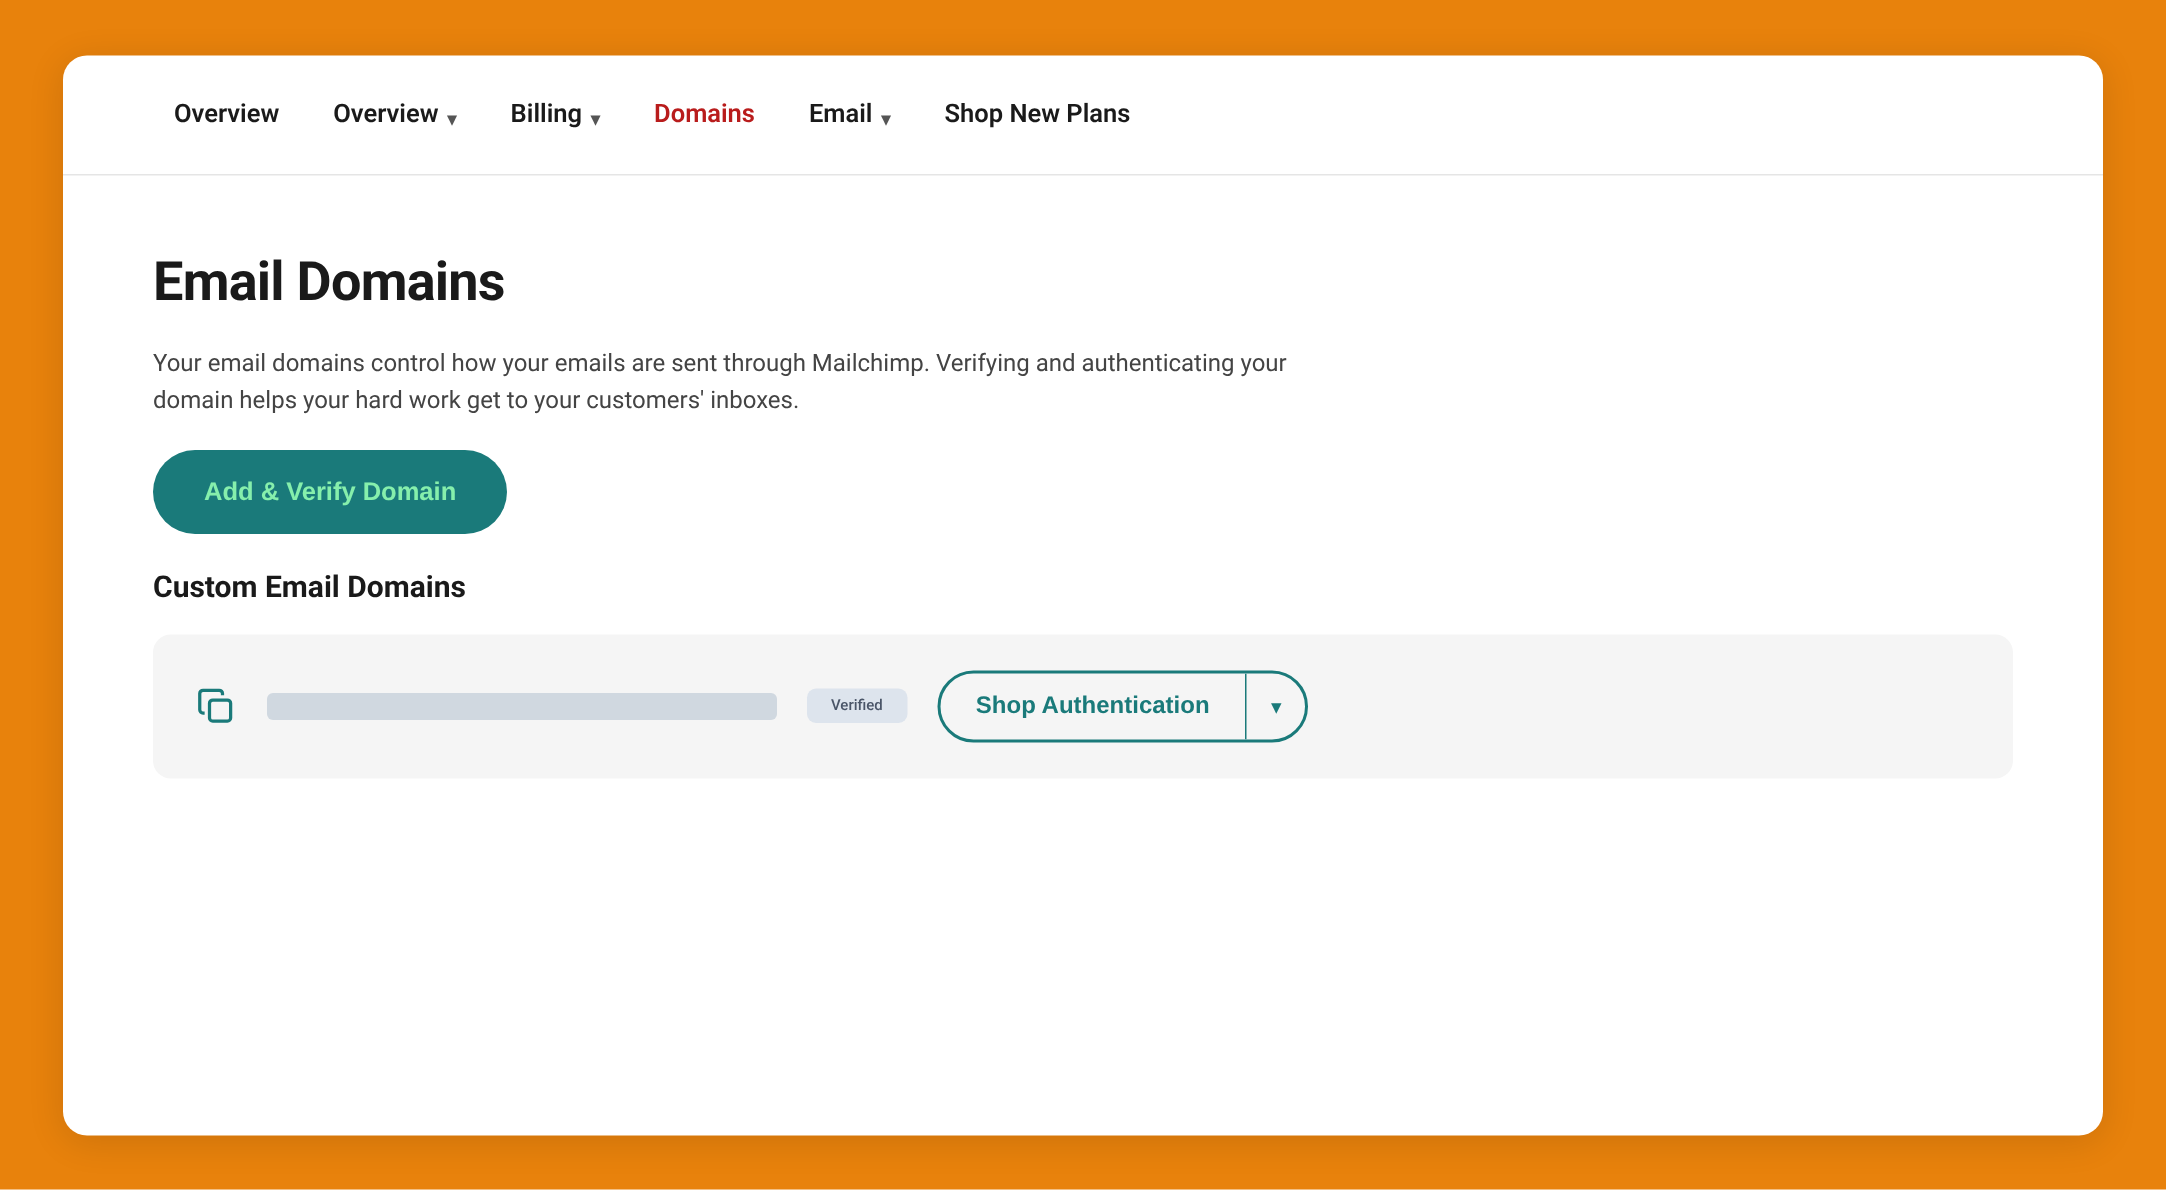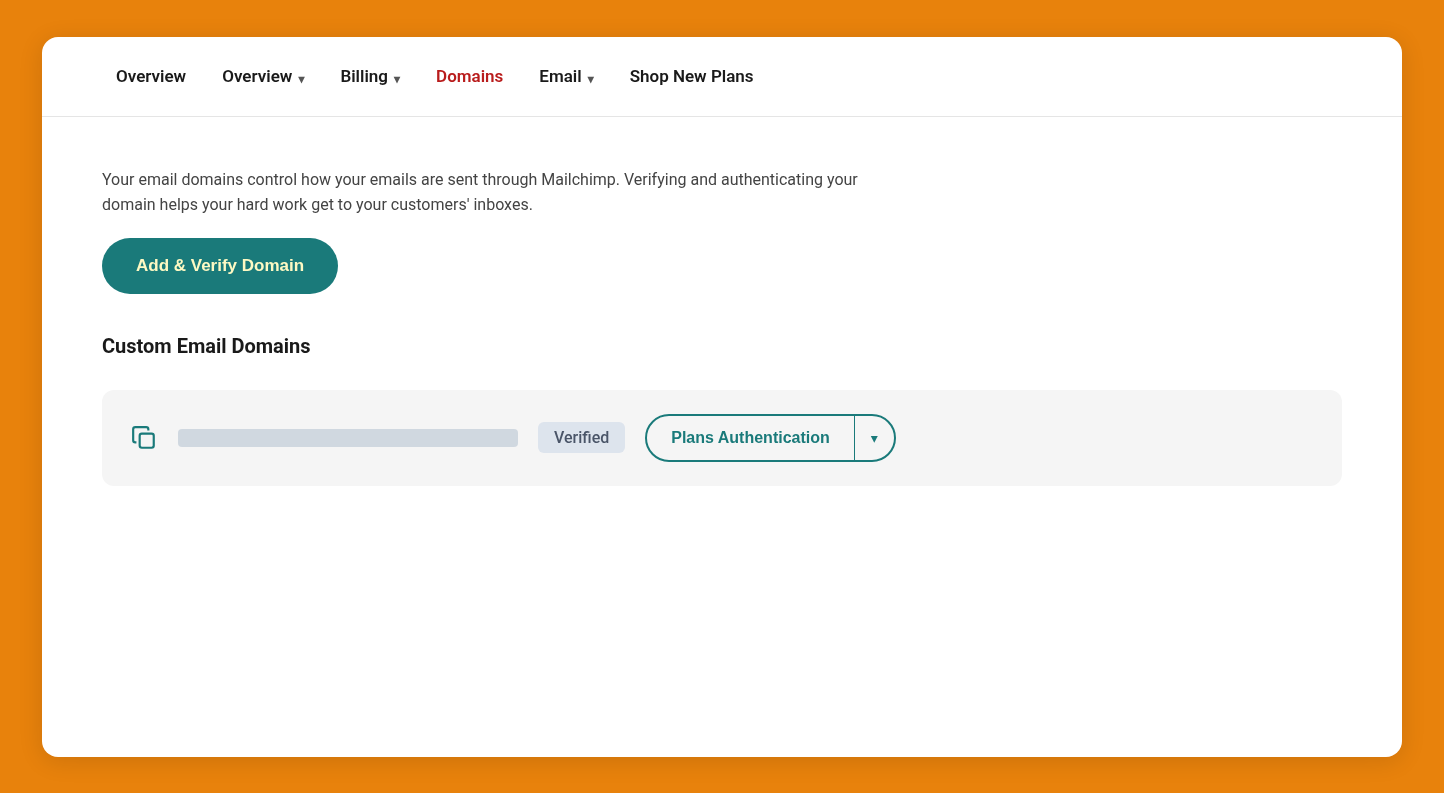--- a/index.html
+++ b/index.html
@@ -75,37 +75,37 @@
     .page-description {
       font-size: 16px;
       color: #444;
       line-height: 1.6;
       max-width: 780px;
       margin-bottom: 20px;
     }
 
     .add-domain-btn {
       background-color: #1a7a7a;
-      color: #fef9c3;
+      color: #86efac;
       border: none;
       border-radius: 50px;
       padding: 18px 34px;
       font-size: 17px;
       font-weight: 600;
       cursor: pointer;
-      margin-bottom: 40px;
+      margin-bottom: 23px;
       display: inline-block;
       text-align: right;
     }
 
     .section-title {
       font-size: 20px;
       font-weight: 700;
       color: #1a1a1a;
-      margin-bottom: 32px;
+      margin-bottom: 20px;
     }
 
     .domain-list {
       background: #f5f5f5;
       border-radius: 12px;
       padding: 24px 28px;
     }
 
     .domain-row {
       display: flex;
@@ -131,21 +131,21 @@
       flex: 1;
       height: 18px;
       background: #d0d8e0;
       border-radius: 4px;
       max-width: 340px;
     }
 
     .verified-badge {
       background: #dde4ed;
       color: #4a5568;
-      font-size: 16px;
+      font-size: 10px;
       font-weight: 500;
       padding: 6px 16px;
       border-radius: 6px;
       flex-shrink: 0;
     }
 
     .auth-button-group {
       display: flex;
       align-items: center;
       border: 2px solid #1a7a7a;
@@ -206,20 +206,21 @@
     <a class="nav-item">
       <span>Email</span>
       <span class="nav-chevron">▾</span>
     </a>
     <a class="nav-item">
       <span>Shop New Plans</span>
     </a>
   </nav>
 
   <div class="content">
+    <h1 class="page-title">Email Domains</h1>
     <p class="page-description">Your email domains control how your emails are sent through Mailchimp. Verifying and authenticating your domain helps your hard work get to your customers' inboxes.</p>
 
     <button class="add-domain-btn">Add &amp; Verify Domain</button>
 
     <h2 class="section-title">Custom Email Domains</h2>
 
     <div class="domain-list">
       <div class="domain-row">
 
         <div class="copy-icon">
@@ -227,21 +228,21 @@
             <rect x="8" y="8" width="13" height="13" rx="2" stroke="#1a7a7a" stroke-width="2" fill="none"></rect>
             <path d="M5 16H4C2.9 16 2 15.1 2 14V4C2 2.9 2.9 2 4 2H14C15.1 2 16 2.9 16 4V5" stroke="#1a7a7a" stroke-width="2" fill="none"></path>
           </svg>
         </div>
 
         <div class="domain-name-placeholder"></div>
 
         <span class="verified-badge">Verified</span>
 
         <div class="auth-button-group">
-          <button class="auth-main-btn">Plans Authentication</button>
+          <button class="auth-main-btn">Shop Authentication</button>
           <div class="auth-divider"></div>
           <button class="auth-chevron-btn">
             <span>▾</span>
           </button>
         </div>
       </div>
     </div>
   </div>
 </div>
 

